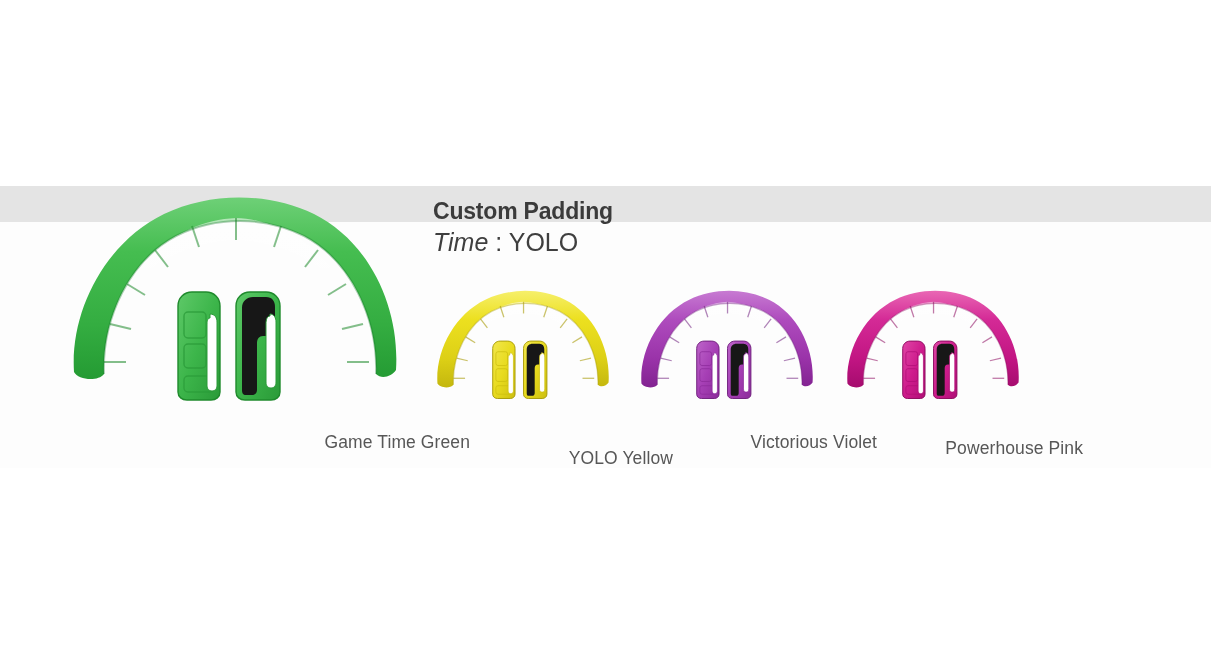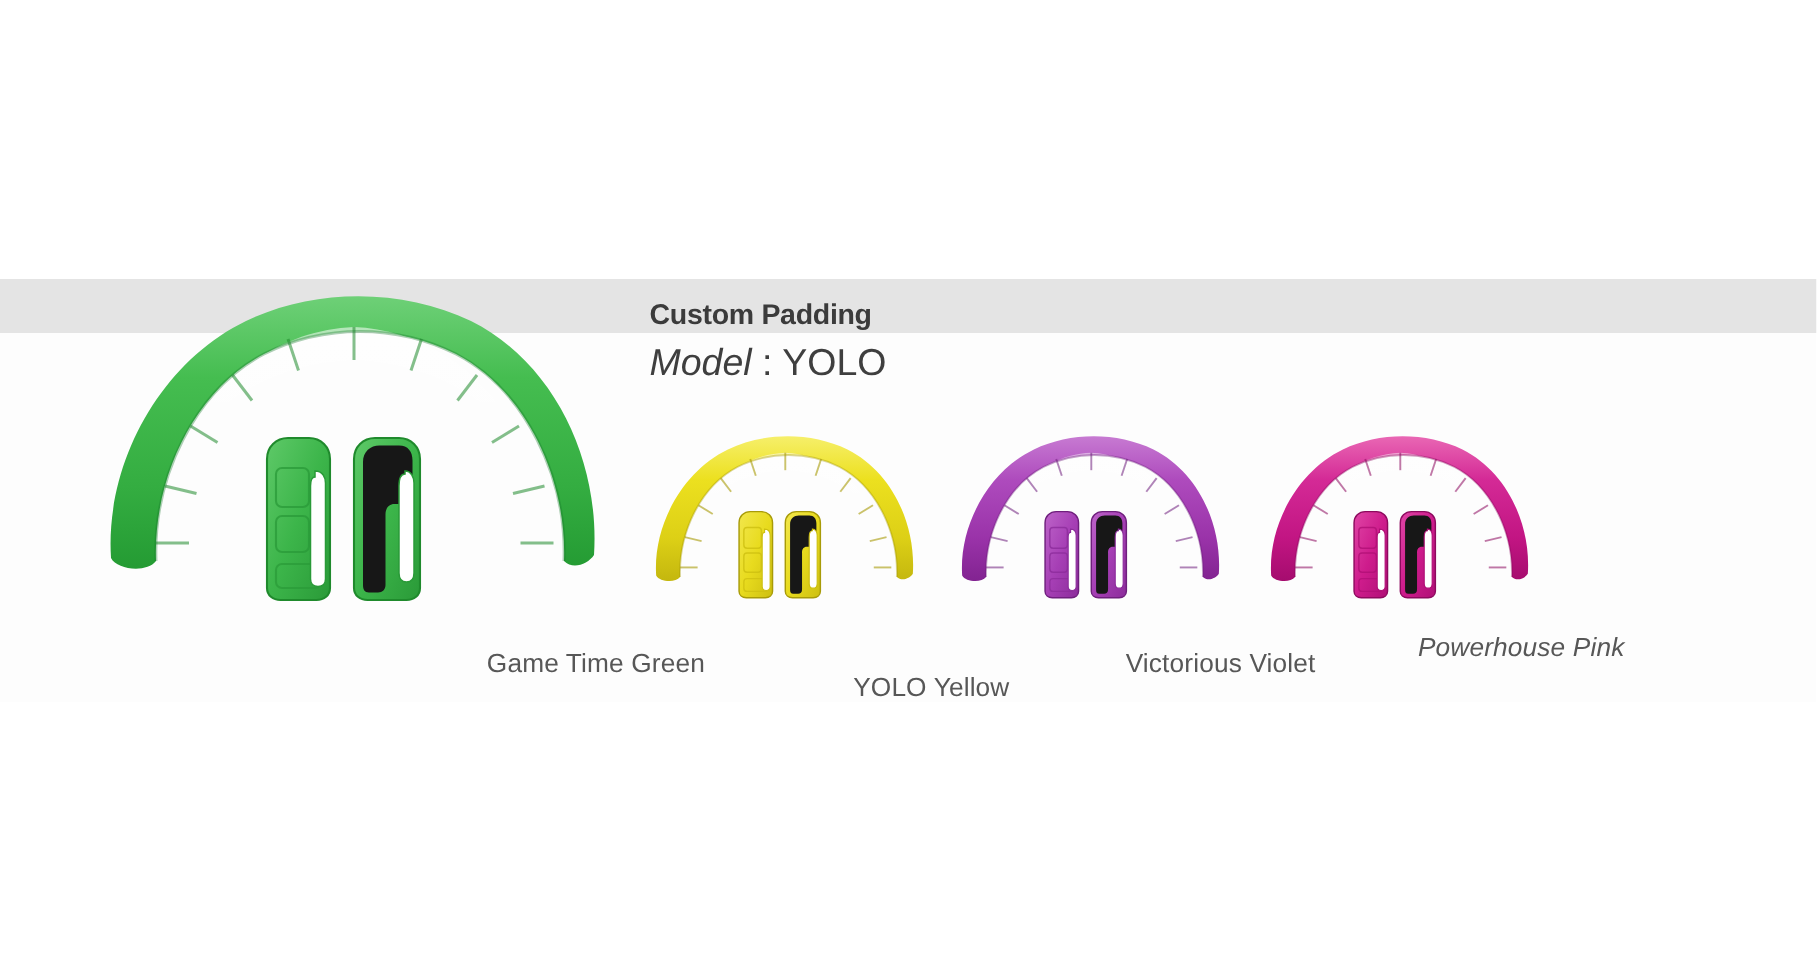--- a/index.html
+++ b/index.html
@@ -23,21 +23,21 @@
   }
 
   
   .header-block{
     position:absolute;
     left:433px;top:198px;
     width:520px;
     z-index:40;
   }
   .title{
-    font-size:19px;
+    font-size:23px;
     font-weight:bold;
     color:#3b3b3b;
     letter-spacing:-0.2px;
     line-height:26px;
     margin:0;
     white-space:nowrap;
   }
   .modelline{
     margin:4px 0 0 0;
     line-height:28px;
@@ -326,23 +326,23 @@
           <path d="M 176,116 C 176,108 182,102 190,102 L 206,102 C 214,102 220,108 220,116
                    L 220,202 C 220,207 216,210 211,210 L 185,210 C 180,210 176,207 176,202 Z" fill="url(#gTabP)" stroke="#8d0a5e" stroke-width="1.8"></path>
           <path d="M 182,118 C 182,111 187,107 193,107 L 206,107 C 212,107 215,111 215,117
                    L 215,140 C 215,144 212,146 209,146 L 203,146 C 199,146 197,149 197,153
                    L 197,200 C 197,203 195,205 192,205 L 186,205 C 183,205 182,203 182,200 Z" fill="#171717"></path>
           <path d="M 210,124 C 214,124 216,128 216,132 L 216,192 C 216,196 214,198 211,198
                    C 208,198 206,196 206,192 L 206,134 C 206,130 207,126 210,126 Z" fill="#ffffff" stroke="#b00f76" stroke-width="1.4"></path>
         </g>
       </svg>
     </div>
-    <div class="caption" style="left:-57px;top:138px;width:300px;font-style:italic;">Powerhouse Pink</div>
+    <div class="caption" style="left:-57px;top:155px;width:300px;">Powerhouse Pink</div>
   </div>
 
   <div class="header-block">
     <div class="title">Custom Padding</div>
     <div class="modelline">
-      <span class="model-word">Model</span><span class="model-rest"> : </span><span class="model-rest">YOLO</span>
+      <span class="model-word">Time</span><span class="model-rest"> : </span><span class="model-rest">YOLO</span>
     </div>
   </div>
 
 </div>
 
 </body></html>

